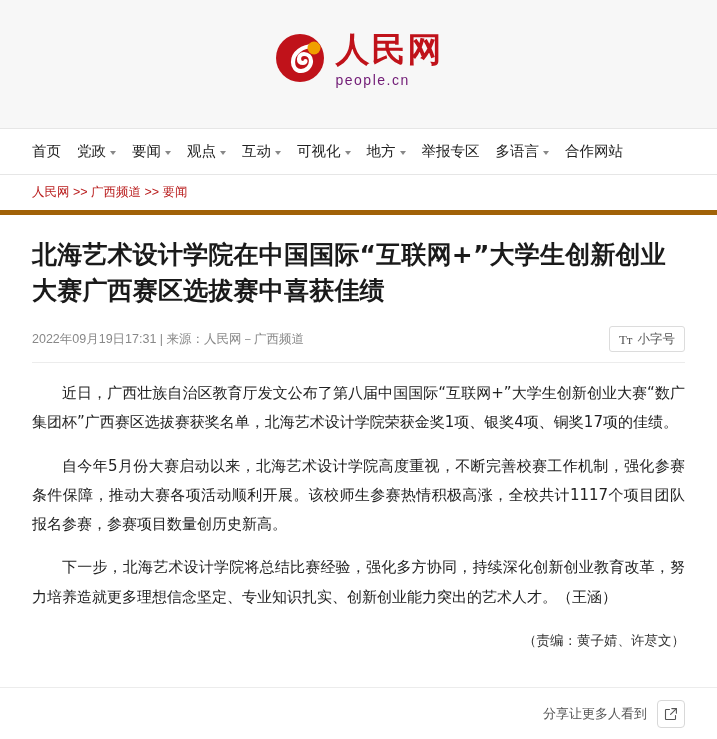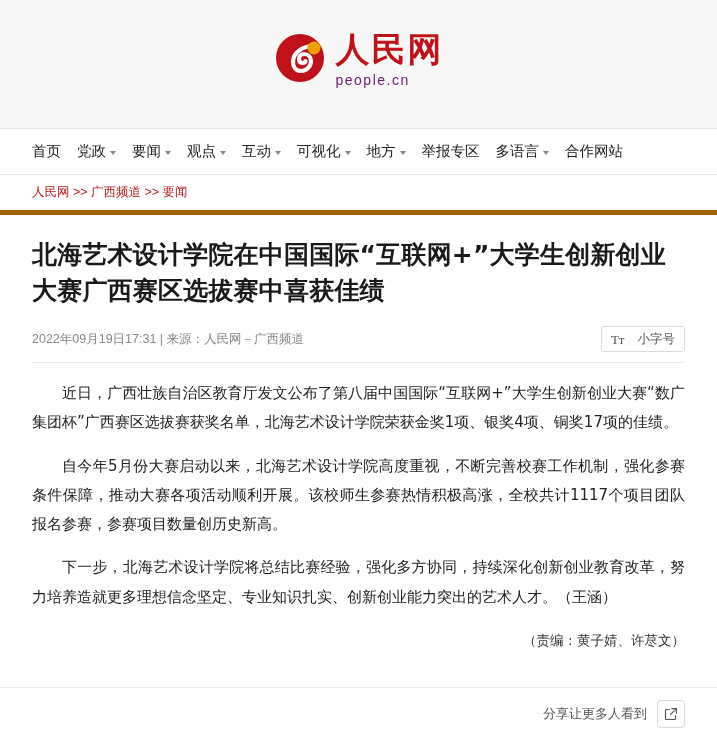--- a/index.html
+++ b/index.html
@@ -128,21 +128,21 @@
     color: #888888;
     white-space: nowrap;
   }
   .fontsize-btn {
     border: 1px solid #dcdcdc;
     border-radius: 3px;
     height: 24px;
     padding: 0 9px;
     display: flex;
     align-items: center;
-    gap: 13px;
+    gap: 5px;
     font-size: 12.5px;
     color: #555;
     background: #fff;
     cursor: pointer;
   }
   .fontsize-icon {
     font-size: 13px;
     color: #555;
     font-family: "Liberation Serif", serif;
     line-height: 1;

